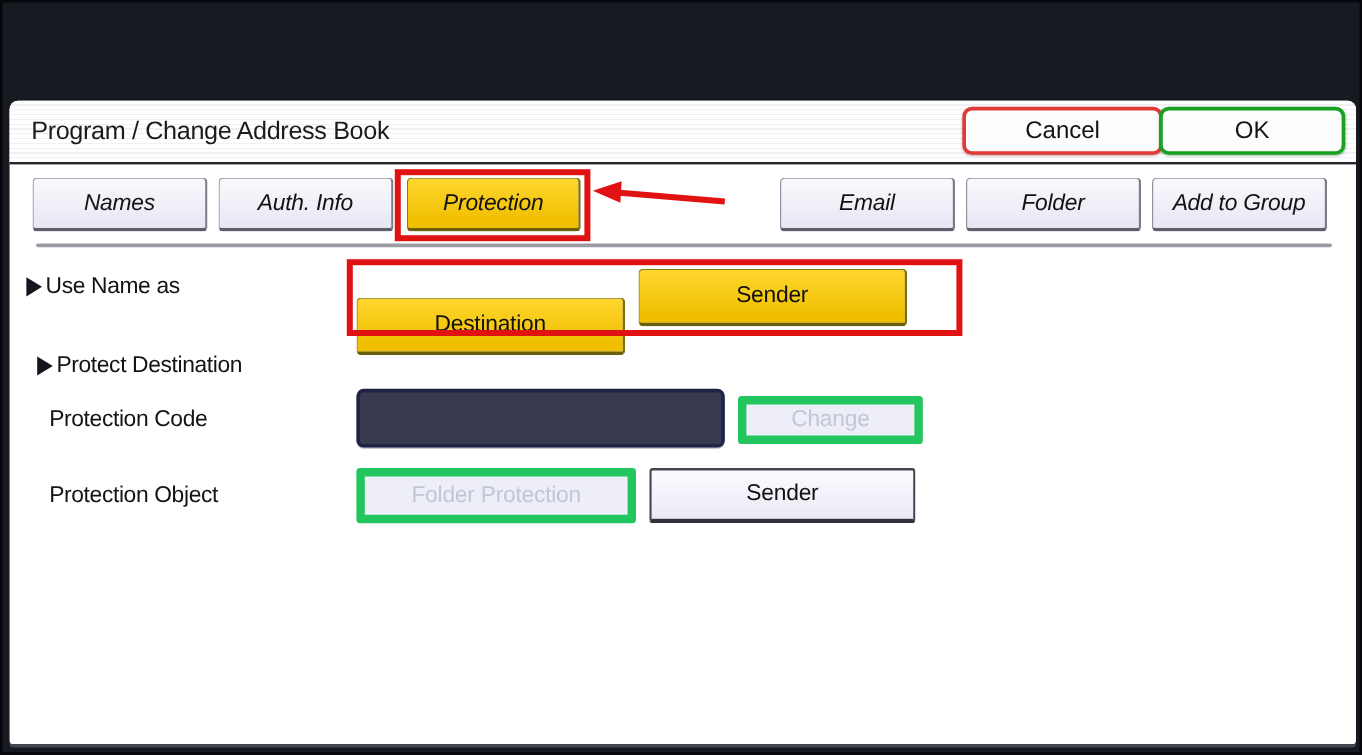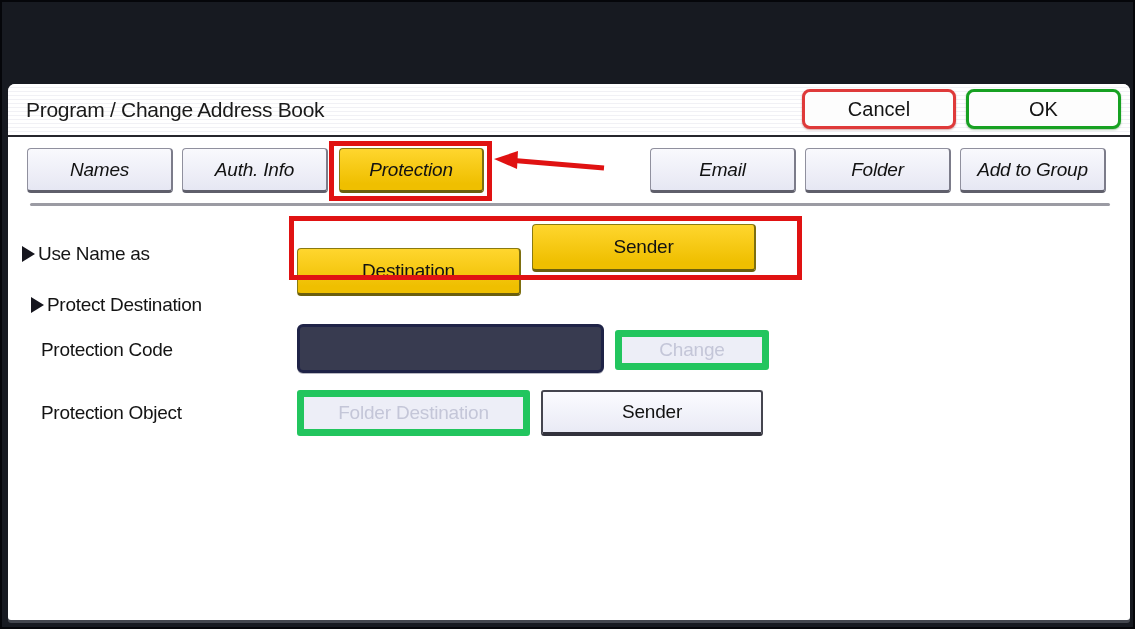--- a/index.html
+++ b/index.html
@@ -31,21 +31,21 @@
   .header-row{
     position:absolute;left:0;top:0;width:100%;height:51px;
     border-radius:7px 7px 0 0;
     background:repeating-linear-gradient(180deg,#ffffff 0 3px,#f1f1f5 3px 4px);
   }
   .breadcrumb{position:absolute;left:18px;top:14px;font-size:21px;color:#1a1a1a;letter-spacing:-0.3px;}
   .hdr-btn{
     position:absolute;top:5px;height:40px;background:#fdfdfd;border-radius:8px;
     display:flex;align-items:center;justify-content:center;font-size:20px;color:#141414;cursor:pointer;
   }
-  .cancel-btn{left:794px;width:154px;border:3px solid #df3a3a;box-shadow:0 1px 2px rgba(120,0,0,.35);}
+  .cancel-btn{left:794px;width:167px;border:3px solid #df3a3a;box-shadow:0 1px 2px rgba(120,0,0,.35);}
   .ok-btn{left:958px;width:155px;border:3px solid #17a122;box-shadow:0 1px 2px rgba(0,90,0,.35);}
   .sep-dark{position:absolute;left:0;top:51px;width:100%;height:2px;background:#26262c;}
   .sep-gray{position:absolute;left:22px;top:119px;width:1080px;height:3px;background:#9b9ba3;border-radius:2px;}
   
   .btn{
     position:absolute;display:flex;align-items:center;justify-content:center;
     font-size:19px;color:#121212;border-radius:4px;cursor:pointer;letter-spacing:-0.2px;
   }
   .btn-light{
     background:linear-gradient(180deg,#f9f9fd 0%,#e6e7f3 100%);
@@ -92,42 +92,42 @@
 
     <div class="btn btn-light tab" style="left:19px;width:146px;">Names</div>
     <div class="btn btn-light tab" style="left:174px;width:146px;">Auth. Info</div>
     <div class="btn btn-yellow tab" style="left:331px;width:145px;">Protection</div>
     <div class="btn btn-light tab" style="left:642px;width:146px;">Email</div>
     <div class="btn btn-light tab" style="left:797px;width:146px;">Folder</div>
     <div class="btn btn-light tab" style="left:952px;width:146px;">Add to Group</div>
 
     <div class="sep-gray"></div>
 
-    <div class="sec-label" style="left:14px;top:159px;">
+    <div class="sec-label" style="left:14px;top:144px;">
       <span class="tri"></span>
       <span>Use Name as</span>
     </div>
     <div class="btn btn-yellow" style="left:289px;top:140px;width:224px;height:48px;margin-top:24px;">Destination</div>
     <div class="btn btn-yellow" style="left:524px;top:140px;width:224px;height:48px;">Sender</div>
 
     <div class="sec-label" style="left:2px;top:210px;padding-left:21px;">
       <span class="tri"></span>
       <span>Protect Destination</span>
     </div>
 
     <div class="sec-label" style="left:33px;top:255px;">
       <span>Protection Code</span>
     </div>
     <div class="field-dark" style="left:289px;top:240px;width:307px;height:49px;"></div>
     <div class="btn btn-disabled" style="left:607px;top:246px;width:154px;height:40px;">Change</div>
 
     <div class="sec-label" style="left:33px;top:318px;">
       <span>Protection Object</span>
     </div>
-    <div class="btn btn-disabled" style="left:289px;top:306px;width:233px;height:46px;">Folder Destination</div>
+    <div class="btn btn-disabled" style="left:289px;top:306px;width:233px;height:46px;">Folder Protection</div>
     <div class="btn btn-darkedge" style="left:533px;top:306px;width:222px;height:46px;">Sender</div>
 
   </div>
 
   <div class="anno-box" style="left:327px;top:139px;width:163px;height:60px;"></div>
   <div class="anno-box" style="left:287px;top:214px;width:513px;height:64px;"></div>
   <svg class="anno-arrow" style="left:490px;top:143px;" width="125" height="40" viewBox="0 0 125 40">
     <line x1="22" y1="15.5" x2="112" y2="23" stroke="#e01212" stroke-width="5"></line>
     <polygon points="2,14 26,6 25,24" fill="#e01212"></polygon>
   </svg>

